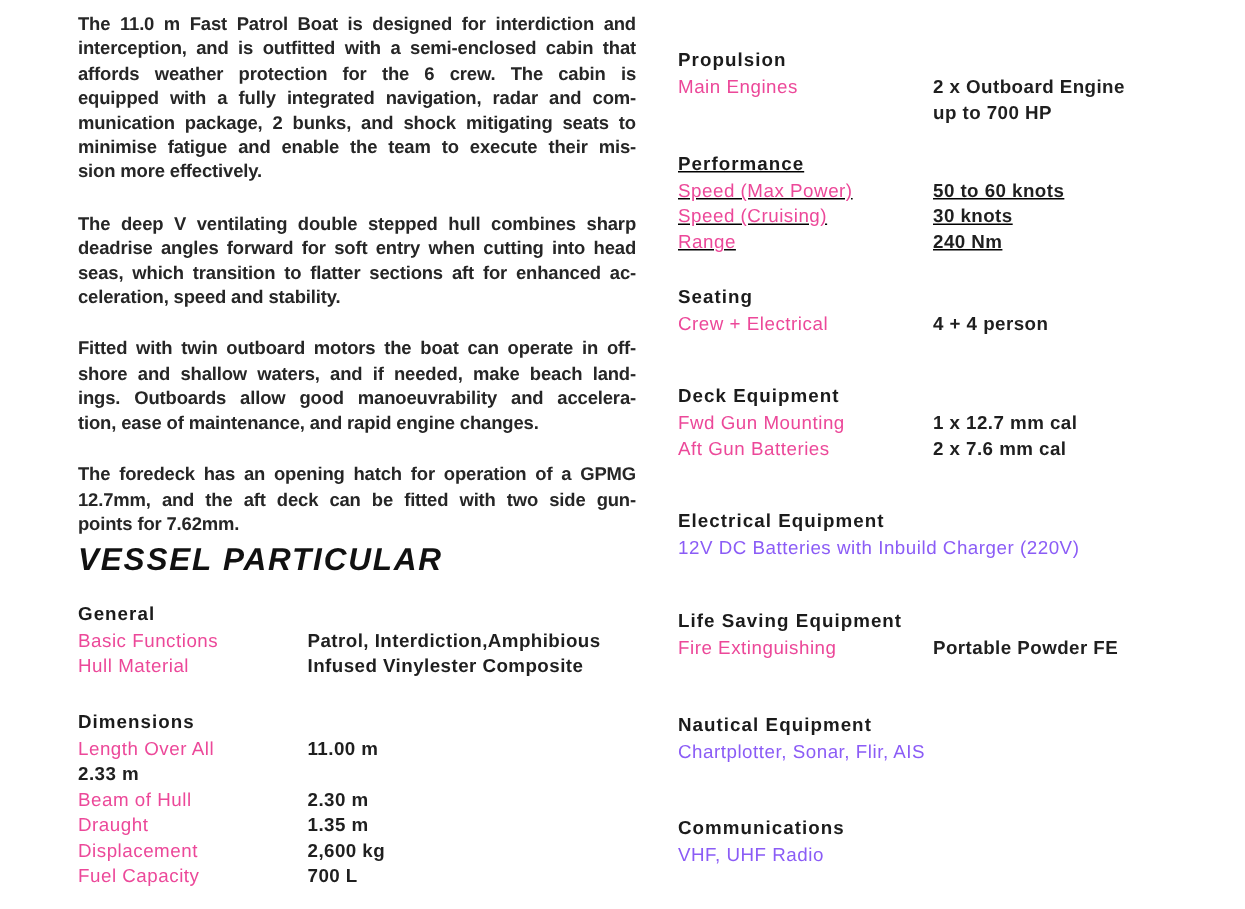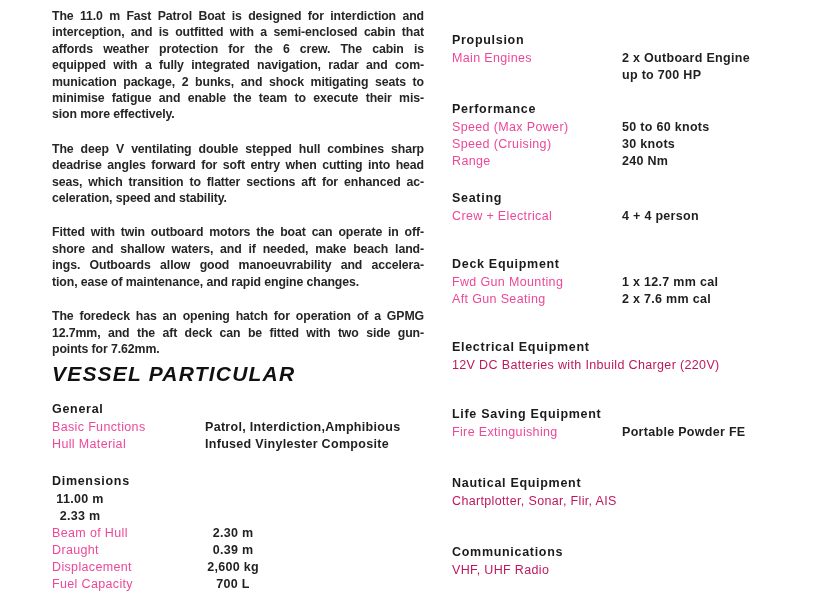--- a/index.html
+++ b/index.html
@@ -55,33 +55,33 @@
     letter-spacing: 0.35px;
     white-space: nowrap;
   }
   .right-col .spec-label { flex: 0 0 170px; }
   .spec-value {
     font-weight: 700;
     color: #1f1f1f;
     letter-spacing: 0.3px;
     white-space: pre-line;
   }
-  .dim .spec-value { flex: 0 0 56px; text-align: center; white-space: nowrap; }
+  .dim .spec-value { flex: 0 0 56px; text-align: left; white-space: nowrap; }
   .spec-text {
     font-size: 12.5px;
     font-weight: 400;
-    color: #be185d;
+    color: #8b5cf6;
     letter-spacing: 0.35px;
     line-height: 17px;
   }
 
   
   .mt-gen  { margin-top: 16px; }
   .mt-dim  { margin-top: 20px; }
-  .mt-17 { margin-top: 17px; }
+  .mt-17 { margin-top: 17px; text-decoration: underline; }
   .mt-20 { margin-top: 20px; }
   .mt-31 { margin-top: 31px; }
   .mt-32 { margin-top: 32px; }
   .mt-34 { margin-top: 34px; }
 </style>
 </head>
 <body>
 
 <div class="page">
 
@@ -127,32 +127,33 @@
       </div>
       <div class="spec-row">
         <span class="spec-label">Hull Material</span>
         <span class="spec-value">Infused Vinylester Composite</span>
       </div>
     </div>
 
     <div class="section mt-dim">
       <div class="sec-title">Dimensions</div>
       <div class="spec-row dim">
+        <span class="spec-label">Length Over All</span>
         <span class="spec-value">11.00 m</span>
       </div>
       <div class="spec-row dim">
         <span class="spec-value">2.33 m</span>
       </div>
       <div class="spec-row dim">
         <span class="spec-label">Beam of Hull</span>
         <span class="spec-value">2.30 m</span>
       </div>
       <div class="spec-row dim">
         <span class="spec-label">Draught</span>
-        <span class="spec-value">0.39 m</span>
+        <span class="spec-value">1.35 m</span>
       </div>
       <div class="spec-row dim">
         <span class="spec-label">Displacement</span>
         <span class="spec-value">2,600 kg</span>
       </div>
       <div class="spec-row dim">
         <span class="spec-label">Fuel Capacity</span>
         <span class="spec-value">700 L</span>
       </div>
     </div>
@@ -194,21 +195,21 @@
       </div>
     </div>
 
     <div class="section mt-31">
       <div class="sec-title">Deck Equipment</div>
       <div class="spec-row">
         <span class="spec-label">Fwd Gun Mounting</span>
         <span class="spec-value">1 x 12.7 mm cal</span>
       </div>
       <div class="spec-row">
-        <span class="spec-label">Aft Gun Seating</span>
+        <span class="spec-label">Aft Gun Batteries</span>
         <span class="spec-value">2 x 7.6 mm cal</span>
       </div>
     </div>
 
     <div class="section mt-31">
       <div class="sec-title">Electrical Equipment</div>
       <div class="spec-text">12V DC Batteries with Inbuild Charger (220V)</div>
     </div>
 
     <div class="section mt-32">

